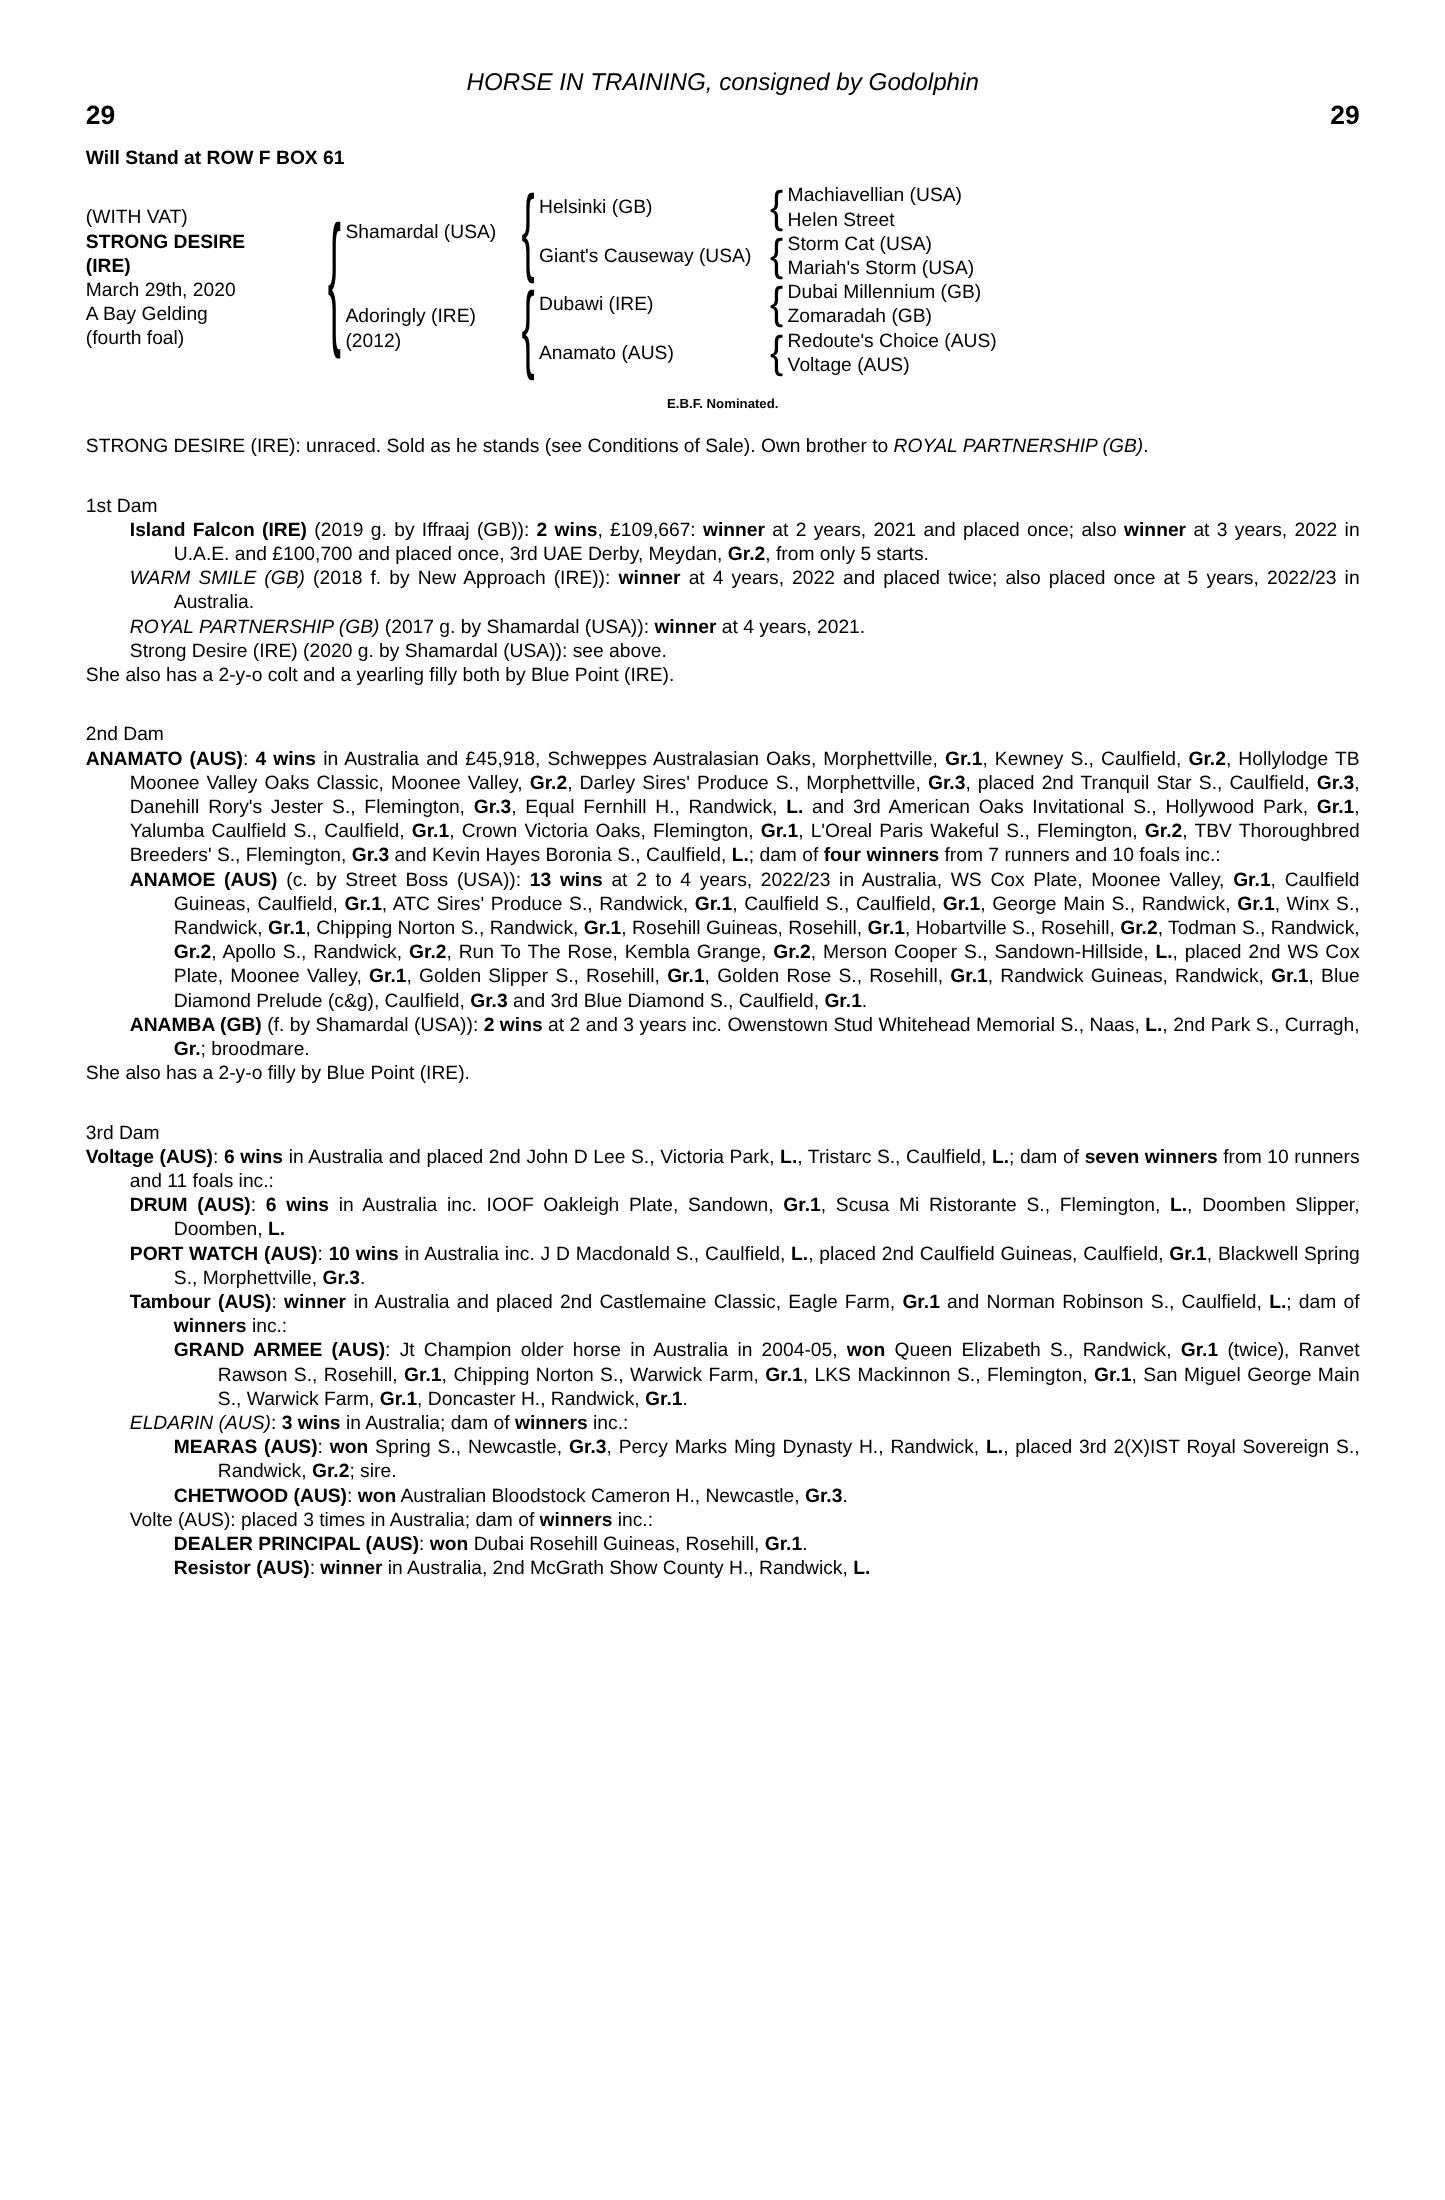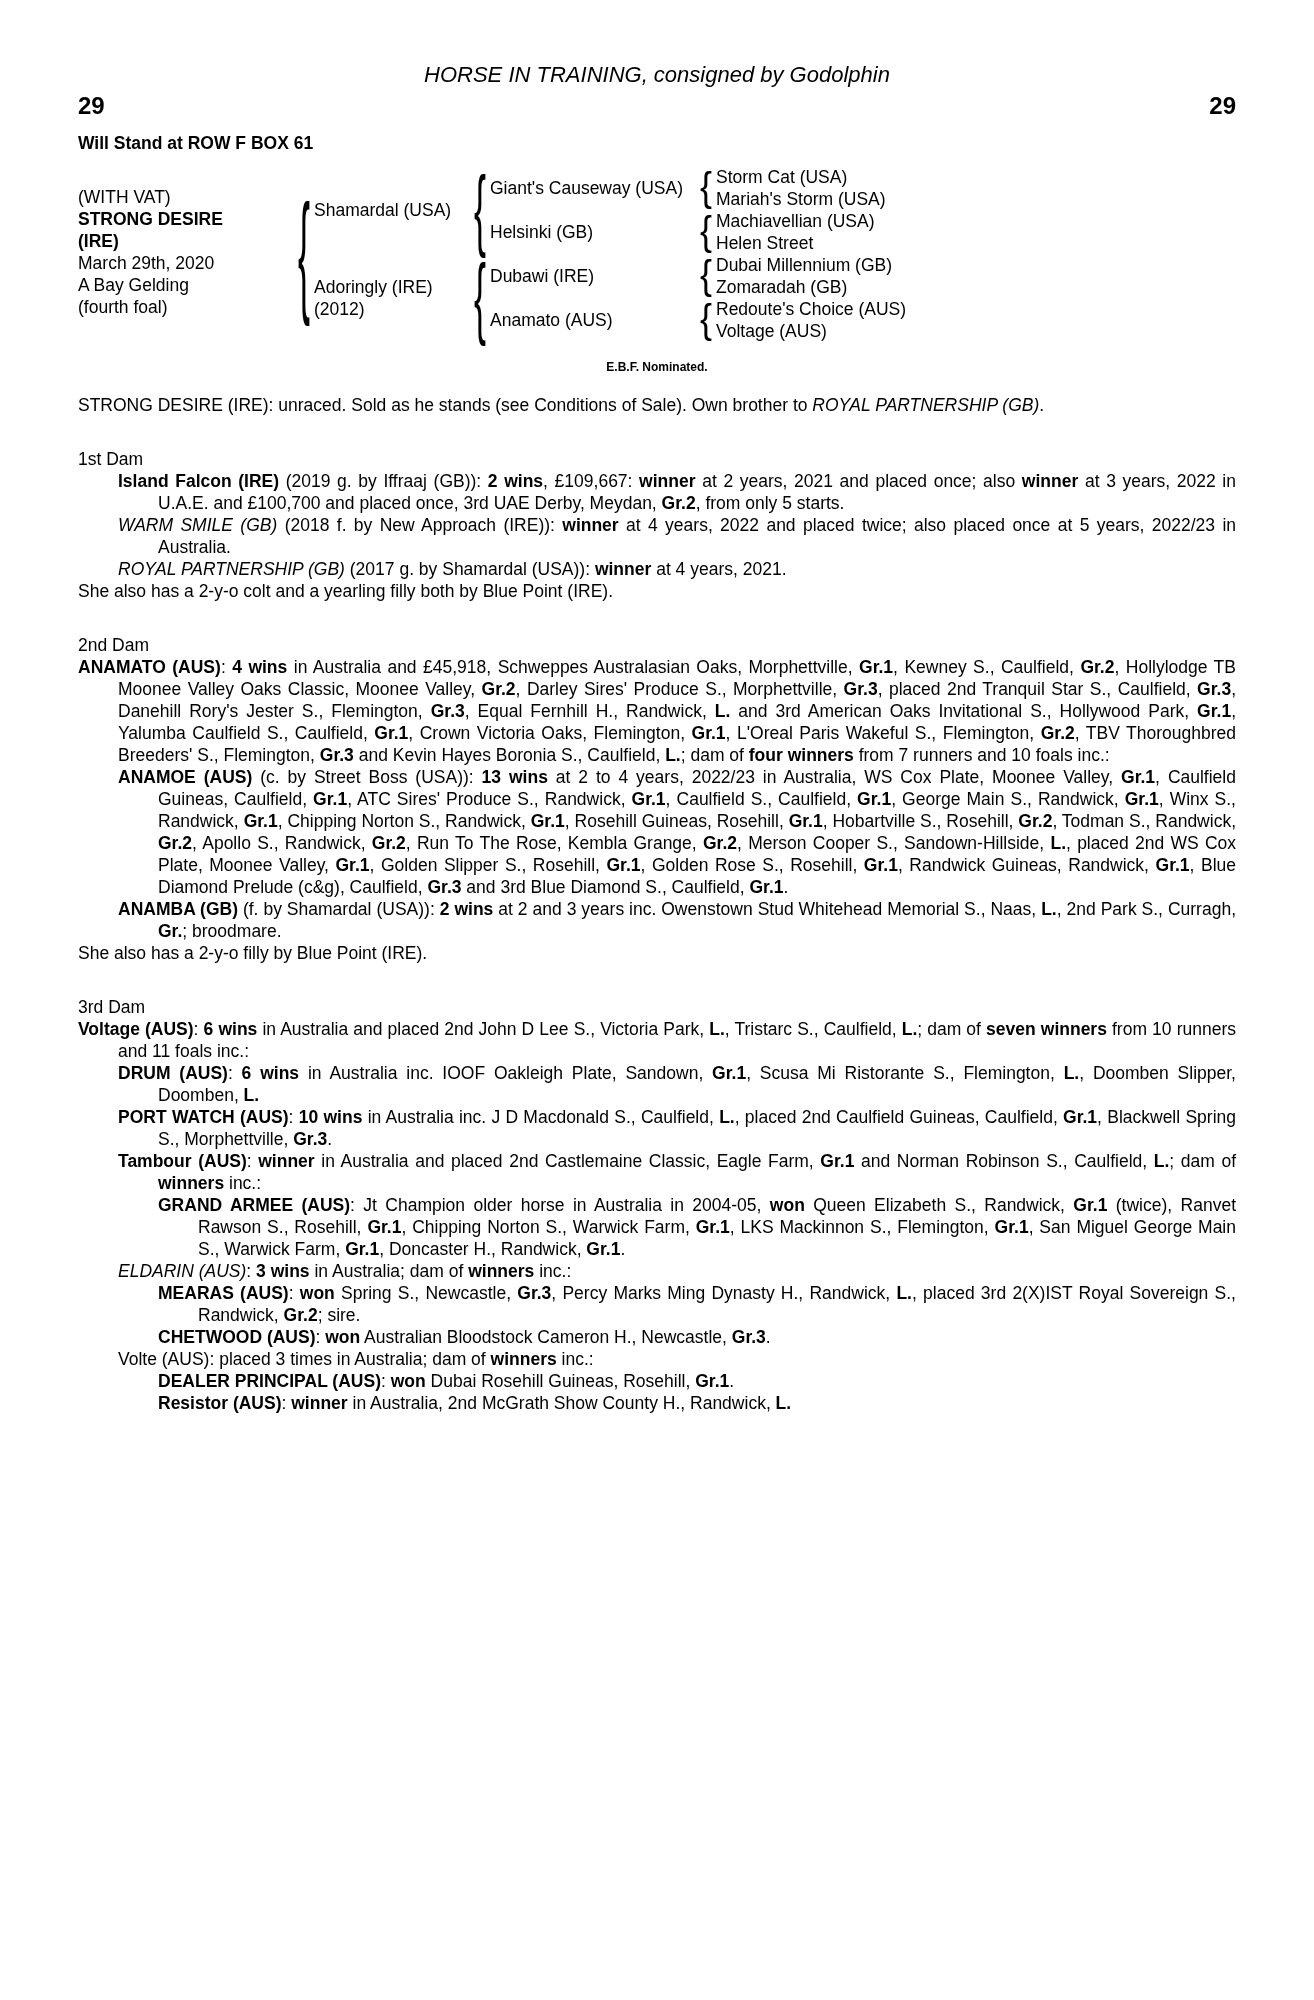--- a/index.html
+++ b/index.html
@@ -79,37 +79,37 @@
 
     <div class="gen1col">
 
       <div class="gen1item">
         <div class="g1name">Shamardal (USA)</div>
         <div class="bracewrap">
             <span class="brace b-g1"></span>
           </div>
         <div class="gen2col">
           <div class="gen2item">
+            <div class="g2name">Helsinki (GB)</div>
+            <div class="bracewrap">
+                <span class="brace b-g2"></span>
+              </div>
+            <div class="gen3col">
+              <span>Machiavellian (USA)</span>
+              <span>Helen Street</span>
+            </div>
+          </div>
+          <div class="gen2item">
             <div class="g2name">Giant's Causeway (USA)</div>
             <div class="bracewrap">
                 <span class="brace b-g2"></span>
               </div>
             <div class="gen3col">
               <span>Storm Cat (USA)</span>
               <span>Mariah's Storm (USA)</span>
-            </div>
-          </div>
-          <div class="gen2item">
-            <div class="g2name">Helsinki (GB)</div>
-            <div class="bracewrap">
-                <span class="brace b-g2"></span>
-              </div>
-            <div class="gen3col">
-              <span>Machiavellian (USA)</span>
-              <span>Helen Street</span>
             </div>
           </div>
         </div>
       </div>
 
       <div class="gen1item">
         <div class="g1name">
           <div>Adoringly (IRE)</div>
           <div>(2012)</div>
         </div>
@@ -144,20 +144,21 @@
   </div>
 
   <div class="ebf">E.B.F. Nominated.</div>
 
   <div class="body-text">
       <p class="para indent0"><span>STRONG DESIRE (IRE): unraced. Sold as he stands (see Conditions of Sale). Own brother to </span><span class="italic">ROYAL PARTNERSHIP (GB)</span><span>.</span></p>
       <div class="dam-heading">1st Dam</div>
       <p class="para indent1"><span class="bold">Island Falcon (IRE)</span><span> (2019 g. by Iffraaj (GB)): </span><span class="bold">2 wins</span><span>, £109,667: </span><span class="bold">winner</span><span> at 2 years, 2021 and placed once; also </span><span class="bold">winner</span><span> at 3 years, 2022 in U.A.E. and £100,700 and placed once, 3rd UAE Derby, Meydan, </span><span class="bold">Gr.2</span><span>, from only 5 starts.</span></p>
       <p class="para indent1"><span class="italic">WARM SMILE (GB)</span><span> (2018 f. by New Approach (IRE)): </span><span class="bold">winner</span><span> at 4 years, 2022 and placed twice; also placed once at 5 years, 2022/23 in Australia.</span></p>
       <p class="para indent1"><span class="italic">ROYAL PARTNERSHIP (GB)</span><span> (2017 g. by Shamardal (USA)): </span><span class="bold">winner</span><span> at 4 years, 2021.</span></p>
+      <p class="para indent1"><span>Strong Desire (IRE) (2020 g. by Shamardal (USA)): see above.</span></p>
       <p class="para indent0"><span>She also has a 2-y-o colt and a yearling filly both by Blue Point (IRE).</span></p>
       <div class="dam-heading">2nd Dam</div>
       <p class="para indent0"><span class="bold">ANAMATO (AUS)</span><span>: </span><span class="bold">4 wins</span><span> in Australia and £45,918, Schweppes Australasian Oaks, Morphettville, </span><span class="bold">Gr.1</span><span>, Kewney S., Caulfield, </span><span class="bold">Gr.2</span><span>, Hollylodge TB Moonee Valley Oaks Classic, Moonee Valley, </span><span class="bold">Gr.2</span><span>, Darley Sires' Produce S., Morphettville, </span><span class="bold">Gr.3</span><span>, placed 2nd Tranquil Star S., Caulfield, </span><span class="bold">Gr.3</span><span>, Danehill Rory's Jester S., Flemington, </span><span class="bold">Gr.3</span><span>, Equal Fernhill H., Randwick, </span><span class="bold">L.</span><span> and 3rd American Oaks Invitational S., Hollywood Park, </span><span class="bold">Gr.1</span><span>, Yalumba Caulfield S., Caulfield, </span><span class="bold">Gr.1</span><span>, Crown Victoria Oaks, Flemington, </span><span class="bold">Gr.1</span><span>, L'Oreal Paris Wakeful S., Flemington, </span><span class="bold">Gr.2</span><span>, TBV Thoroughbred Breeders' S., Flemington, </span><span class="bold">Gr.3</span><span> and Kevin Hayes Boronia S., Caulfield, </span><span class="bold">L.</span><span>; dam of </span><span class="bold">four winners</span><span> from 7 runners and 10 foals inc.:</span></p>
       <p class="para indent1"><span class="bold">ANAMOE (AUS)</span><span> (c. by Street Boss (USA)): </span><span class="bold">13 wins</span><span> at 2 to 4 years, 2022/23 in Australia, WS Cox Plate, Moonee Valley, </span><span class="bold">Gr.1</span><span>, Caulfield Guineas, Caulfield, </span><span class="bold">Gr.1</span><span>, ATC Sires' Produce S., Randwick, </span><span class="bold">Gr.1</span><span>, Caulfield S., Caulfield, </span><span class="bold">Gr.1</span><span>, George Main S., Randwick, </span><span class="bold">Gr.1</span><span>, Winx S., Randwick, </span><span class="bold">Gr.1</span><span>, Chipping Norton S., Randwick, </span><span class="bold">Gr.1</span><span>, Rosehill Guineas, Rosehill, </span><span class="bold">Gr.1</span><span>, Hobartville S., Rosehill, </span><span class="bold">Gr.2</span><span>, Todman S., Randwick, </span><span class="bold">Gr.2</span><span>, Apollo S., Randwick, </span><span class="bold">Gr.2</span><span>, Run To The Rose, Kembla Grange, </span><span class="bold">Gr.2</span><span>, Merson Cooper S., Sandown-Hillside, </span><span class="bold">L.</span><span>, placed 2nd WS Cox Plate, Moonee Valley, </span><span class="bold">Gr.1</span><span>, Golden Slipper S., Rosehill, </span><span class="bold">Gr.1</span><span>, Golden Rose S., Rosehill, </span><span class="bold">Gr.1</span><span>, Randwick Guineas, Randwick, </span><span class="bold">Gr.1</span><span>, Blue Diamond Prelude (c&amp;g), Caulfield, </span><span class="bold">Gr.3</span><span> and 3rd Blue Diamond S., Caulfield, </span><span class="bold">Gr.1</span><span>.</span></p>
       <p class="para indent1"><span class="bold">ANAMBA (GB)</span><span> (f. by Shamardal (USA)): </span><span class="bold">2 wins</span><span> at 2 and 3 years inc. Owenstown Stud Whitehead Memorial S., Naas, </span><span class="bold">L.</span><span>, 2nd Park S., Curragh, </span><span class="bold">Gr.</span><span>; broodmare.</span></p>
       <p class="para indent0"><span>She also has a 2-y-o filly by Blue Point (IRE).</span></p>
       <div class="dam-heading">3rd Dam</div>
       <p class="para indent0"><span class="bold">Voltage (AUS)</span><span>: </span><span class="bold">6 wins</span><span> in Australia and placed 2nd John D Lee S., Victoria Park, </span><span class="bold">L.</span><span>, Tristarc S., Caulfield, </span><span class="bold">L.</span><span>; dam of </span><span class="bold">seven winners</span><span> from 10 runners and 11 foals inc.:</span></p>
       <p class="para indent1"><span class="bold">DRUM (AUS)</span><span>: </span><span class="bold">6 wins</span><span> in Australia inc. IOOF Oakleigh Plate, Sandown, </span><span class="bold">Gr.1</span><span>, Scusa Mi Ristorante S., Flemington, </span><span class="bold">L.</span><span>, Doomben Slipper, Doomben, </span><span class="bold">L.</span></p>
       <p class="para indent1"><span class="bold">PORT WATCH (AUS)</span><span>: </span><span class="bold">10 wins</span><span> in Australia inc. J D Macdonald S., Caulfield, </span><span class="bold">L.</span><span>, placed 2nd Caulfield Guineas, Caulfield, </span><span class="bold">Gr.1</span><span>, Blackwell Spring S., Morphettville, </span><span class="bold">Gr.3</span><span>.</span></p>

